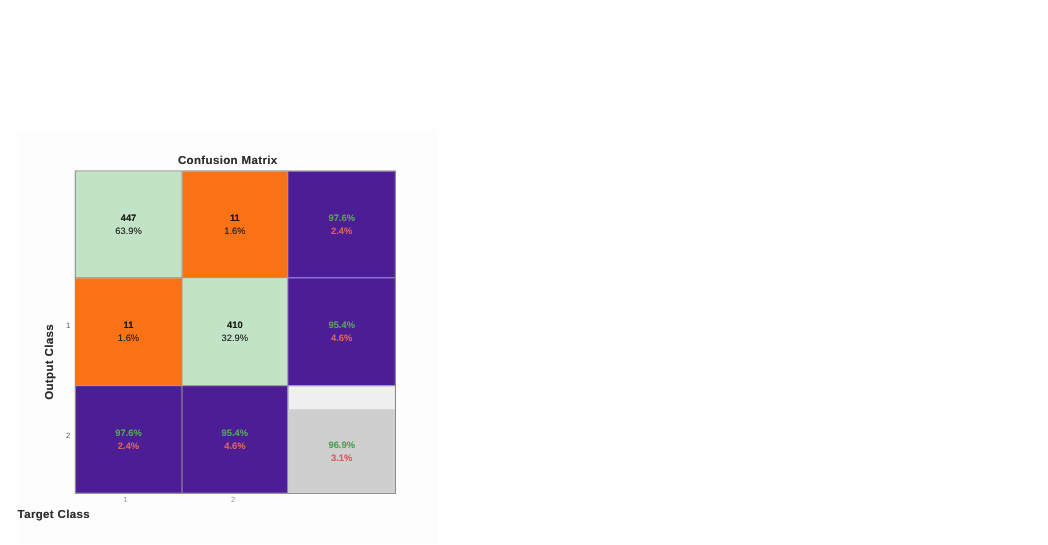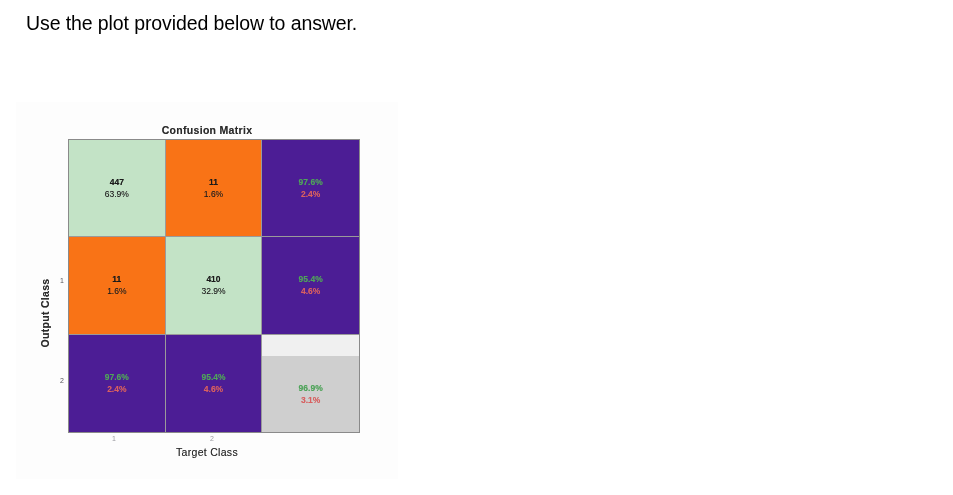--- a/index.html
+++ b/index.html
@@ -25,21 +25,21 @@
     line-height: 30px;
     color: #000000;
     letter-spacing: -0.1px;
   }
   #question-text .qline { display: block; white-space: pre; }
 
   
   #figure {
     position: absolute;
     left: 16px;
-    top: 102px;
+    top: 118px;
     width: 382px;
     height: 377px;
     background: #fdfdfd;
   }
 
   #chart-title {
     position: absolute;
     left: 0;
     top: 22px;
     width: 382px;
@@ -66,23 +66,23 @@
     transform-origin: center center;
     text-shadow: 0 0 0.6px rgba(60,60,60,0.55);
   }
 
   
   #xlabel {
     position: absolute;
     left: 0;
     top: 344px;
     width: 382px;
-    text-align: center;
+    text-align: left;
     font-size: 10.5px;
-    font-weight: normal;
+    font-weight: bold;
     color: #2b2b2b;
     letter-spacing: 0.3px;
     text-shadow: 0 0 0.6px rgba(60,60,60,0.55);
   }
 
   
   #matrix {
     position: absolute;
     left: 52px;
     top: 37px;
@@ -158,21 +158,20 @@
     font-size: 7px;
     color: #9a9aa0;
   }
   #xtick-1 { left: 92px; }
   #xtick-2 { left: 190px; }
 </style>
 </head>
 <body>
 
 <div id="question-text">
-  <span class="qline">Use the plot provided below to answer.</span>
 </div>
 
 <div id="figure">
 
   <div id="chart-title">Confusion Matrix</div>
 
   <div id="ylabel">Output Class</div>
   <div id="xlabel">Target Class</div>
 
   <div class="ytick" id="ytick-1">1</div>

